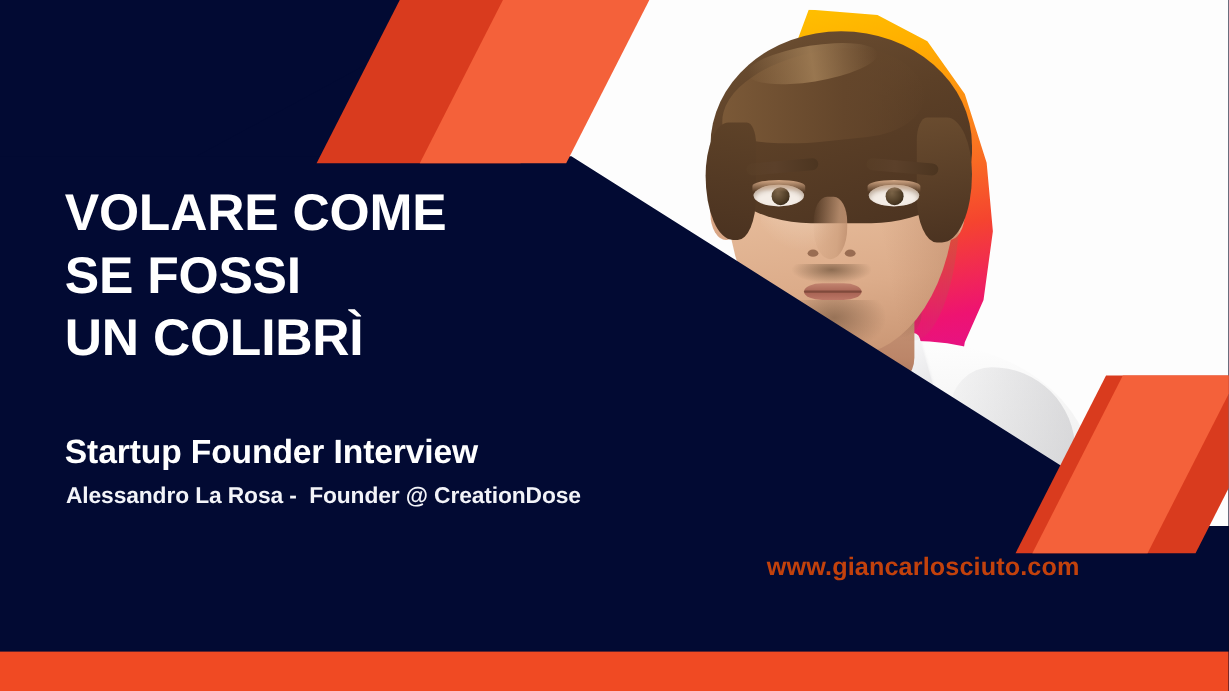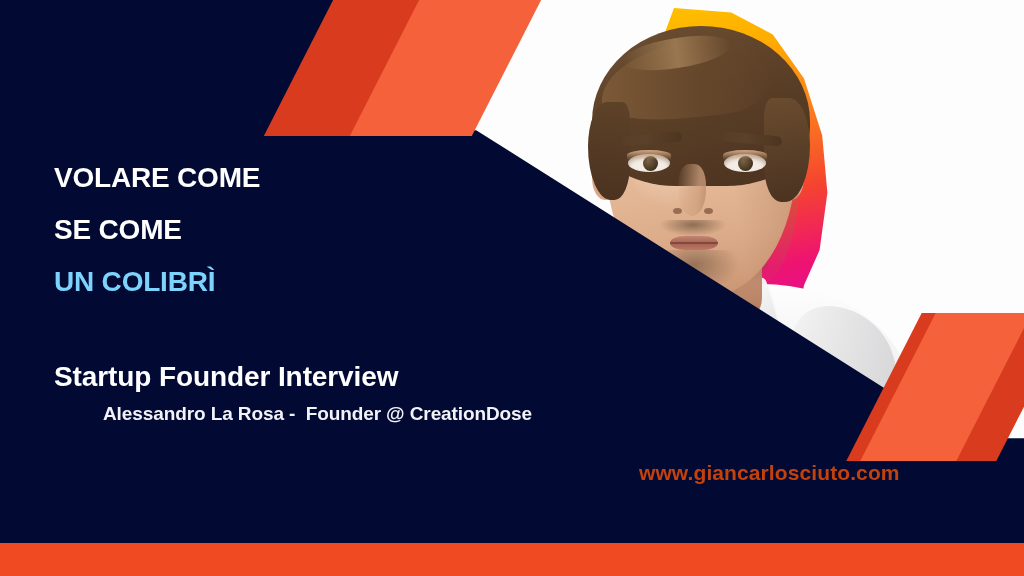--- a/index.html
+++ b/index.html
@@ -264,43 +264,42 @@
 
   
   #bottom-bar {
     left: 0; top: 543px; width: 1024px; height: 33px;
     background: #F04A23;
   }
 
   
   #headline {
     left: 54px; top: 152px; width: 470px;
-    font-size: 28px;
+    font-size: 43px;
     font-weight: 700;
     letter-spacing: -0.2px;
     line-height: 52px;
     color: #FFFFFF;
   }
-  #headline .hl-accent { color: #7dd3fc; }
+  #headline .hl-accent { color: #ffffff; }
 
   #kicker {
     left: 54px; top: 361px;
     font-size: 28px;
     font-weight: 700;
     letter-spacing: -0.1px;
     color: #FFFFFF;
   }
   #byline {
     left: 55px; top: 403px;
     font-size: 19px;
     font-weight: 700;
     letter-spacing: -0.1px;
     color: #F2F3F8;
     white-space: pre;
-    margin-left: 48px;
   }
   #website {
     left: 639px; top: 461px;
     font-size: 21px;
     font-weight: 700;
     letter-spacing: 0.1px;
     color: #c2410c;
   }
 </style>
 </head>
@@ -354,21 +353,21 @@
 
   <div id="para-tl-back" class="para"></div>
   <div id="para-tl-front" class="para"></div>
   <div id="para-br-back" class="para"></div>
   <div id="para-br-front" class="para"></div>
 
   <div id="bottom-bar" class="layer"></div>
 
   <div id="headline" class="layer">
     <div>VOLARE COME</div>
-    <div>SE COME</div>
+    <div>SE FOSSI</div>
     <div class="hl-accent">UN COLIBRÌ</div>
   </div>
 
   <div id="kicker" class="layer">Startup Founder Interview</div>
   <div id="byline" class="layer">Alessandro La Rosa -  Founder @ CreationDose</div>
   <div id="website" class="layer">www.giancarlosciuto.com</div>
 
 </div>
 
 </body></html>

